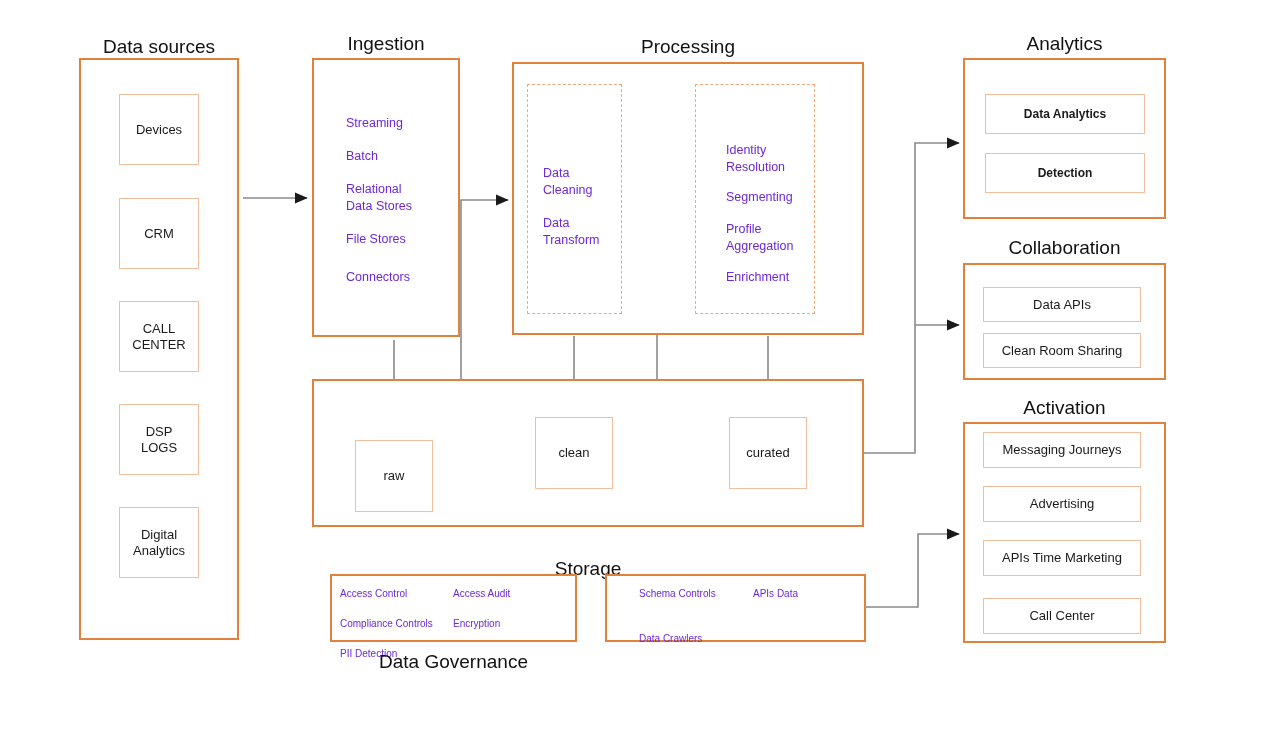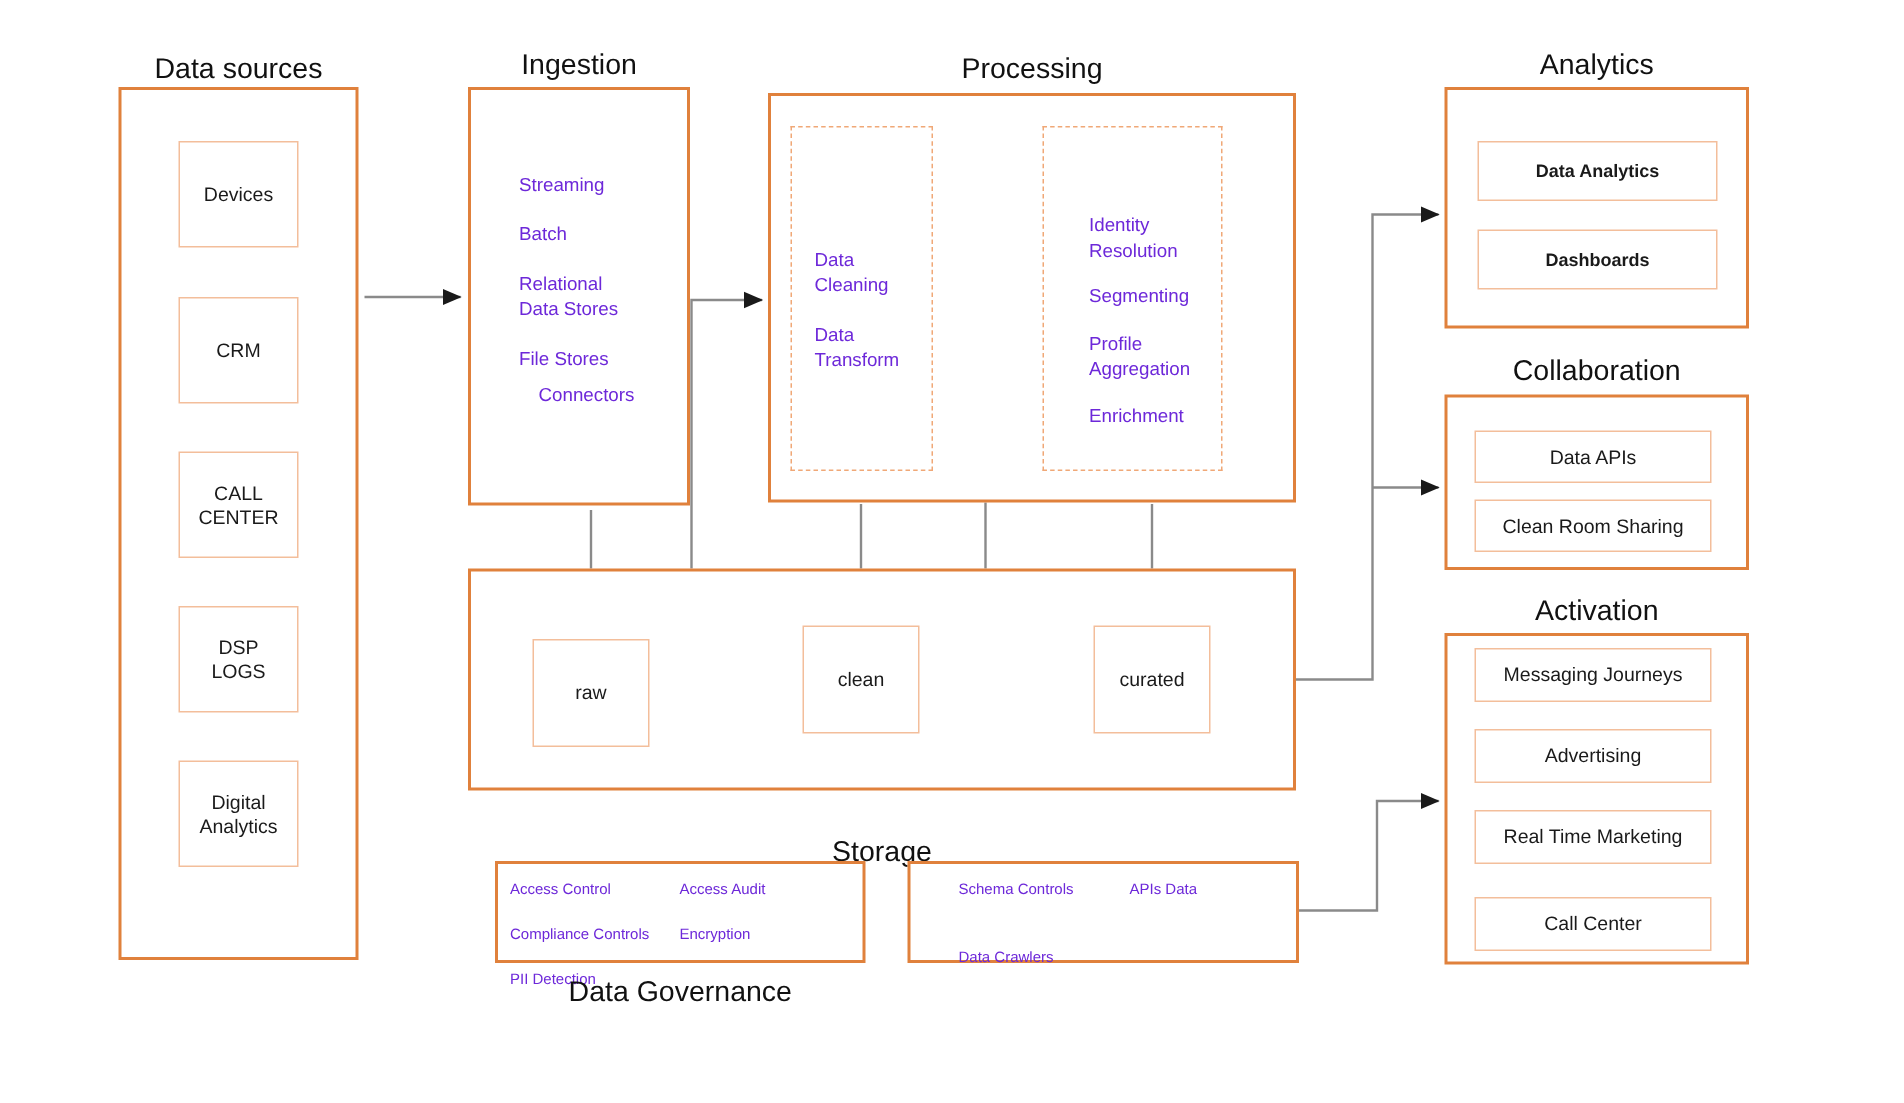--- a/index.html
+++ b/index.html
@@ -74,68 +74,68 @@
   <div class="inner" style="left:119px;top:507px;width:80px;height:71px;white-space:pre-line;">Digital
 Analytics</div>
 
   <div class="sec-title" style="left:312px;top:33px;width:148px;">Ingestion</div>
   <div class="outer" style="left:312px;top:58px;width:148px;height:279px;"></div>
   <div class="txt" style="left:346px;top:115px;">Streaming</div>
   <div class="txt" style="left:346px;top:148px;">Batch</div>
   <div class="txt" style="left:346px;top:181px;">Relational
 Data Stores</div>
   <div class="txt" style="left:346px;top:231px;">File Stores</div>
-  <div class="txt" style="left:346px;top:255px;margin-left:13px;">Connectors</div>
+  <div class="txt" style="left:346px;top:269px;">Connectors</div>
 
   <div class="sec-title" style="left:512px;top:36px;width:352px;">Processing</div>
   <div class="outer" style="left:512px;top:62px;width:352px;height:273px;"></div>
 
   <div class="dashed" style="left:527px;top:84px;width:95px;height:230px;"></div>
   <div class="txt" style="left:543px;top:165px;">Data
 Cleaning</div>
   <div class="txt" style="left:543px;top:215px;">Data
 Transform</div>
 
   <div class="dashed" style="left:695px;top:84px;width:120px;height:230px;"></div>
   <div class="txt" style="left:726px;top:142px;">Identity
 Resolution</div>
   <div class="txt" style="left:726px;top:189px;">Segmenting</div>
   <div class="txt" style="left:726px;top:221px;">Profile
 Aggregation</div>
   <div class="txt" style="left:726px;top:269px;">Enrichment</div>
 
   <div class="outer" style="left:312px;top:379px;width:552px;height:148px;"></div>
-  <div class="inner" style="left:355px;top:426px;width:78px;height:72px;">raw</div>
+  <div class="inner" style="left:355px;top:440px;width:78px;height:72px;">raw</div>
   <div class="inner" style="left:535px;top:417px;width:78px;height:72px;">clean</div>
   <div class="inner" style="left:729px;top:417px;width:78px;height:72px;">curated</div>
   <div class="sec-title" style="left:312px;top:534px;width:552px;margin-top:24px;">Storage</div>
 
   <div class="outer" style="left:330px;top:574px;width:247px;height:68px;"></div>
   <div class="txt small" style="left:340px;top:586px;"><span>Access Control</span><br>
        <span>Compliance Controls</span><br>
        <span>PII Detection</span></div>
   <div class="txt small" style="left:453px;top:586px;"><span>Access Audit</span><br>
        <span>Encryption</span></div>
   <div class="sec-title" style="left:330px;top:651px;width:247px;">Data Governance</div>
 
   <div class="outer" style="left:605px;top:574px;width:261px;height:68px;"></div>
   <div class="txt small" style="left:639px;top:586px;"><span>Schema Controls</span><br><br>
        <span>Data Crawlers</span></div>
   <div class="txt small" style="left:753px;top:586px;"><span>APIs Data</span></div>
 
   <div class="sec-title" style="left:963px;top:33px;width:203px;">Analytics</div>
   <div class="outer" style="left:963px;top:58px;width:203px;height:161px;"></div>
   <div class="inner bold" style="left:985px;top:94px;width:160px;height:40px;">Data Analytics</div>
-  <div class="inner bold" style="left:985px;top:153px;width:160px;height:40px;">Dashboards</div>
+  <div class="inner bold" style="left:985px;top:153px;width:160px;height:40px;">Detection</div>
 
   <div class="sec-title" style="left:963px;top:237px;width:203px;">Collaboration</div>
   <div class="outer" style="left:963px;top:263px;width:203px;height:117px;"></div>
   <div class="inner" style="left:983px;top:287px;width:158px;height:35px;">Data APIs</div>
   <div class="inner" style="left:983px;top:333px;width:158px;height:35px;">Clean Room Sharing</div>
 
   <div class="sec-title" style="left:963px;top:397px;width:203px;">Activation</div>
   <div class="outer" style="left:963px;top:422px;width:203px;height:221px;"></div>
   <div class="inner" style="left:983px;top:432px;width:158px;height:36px;">Messaging Journeys</div>
   <div class="inner" style="left:983px;top:486px;width:158px;height:36px;">Advertising</div>
-  <div class="inner" style="left:983px;top:540px;width:158px;height:36px;">Real Time Marketing</div>
+  <div class="inner" style="left:983px;top:540px;width:158px;height:36px;">APIs Time Marketing</div>
   <div class="inner" style="left:983px;top:598px;width:158px;height:36px;">Call Center</div>
 
 </div>
 
 </body></html>

